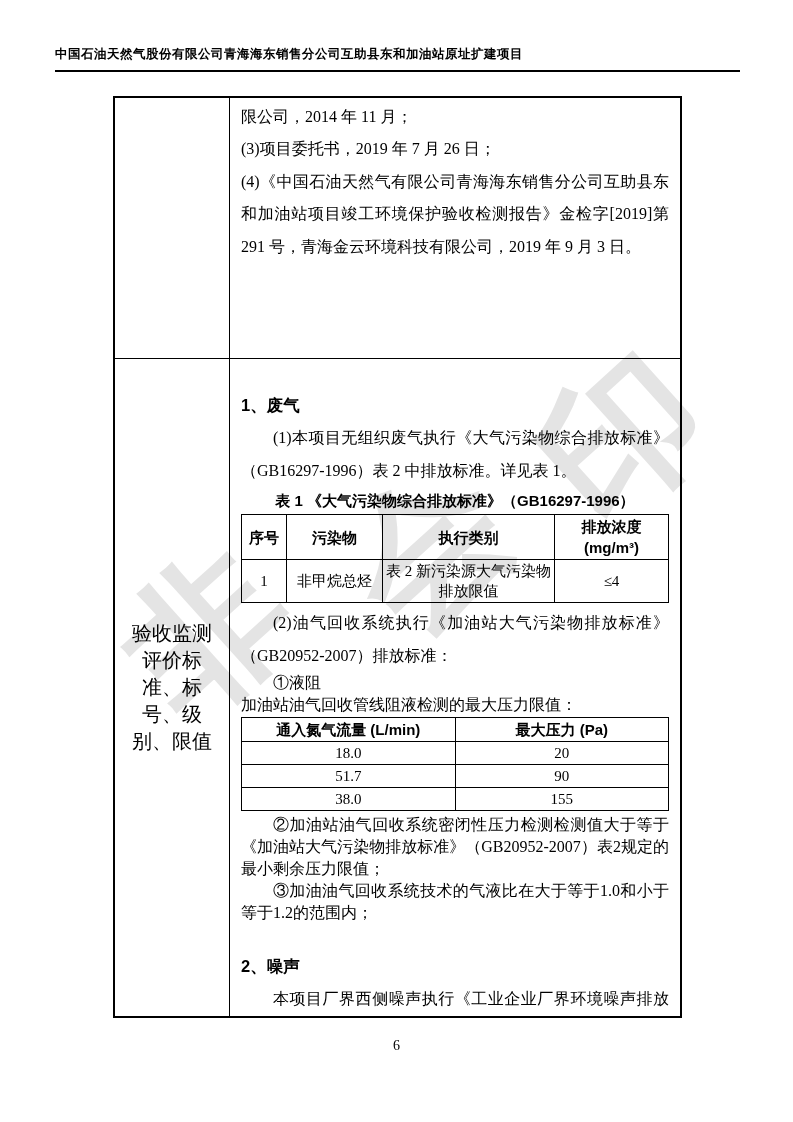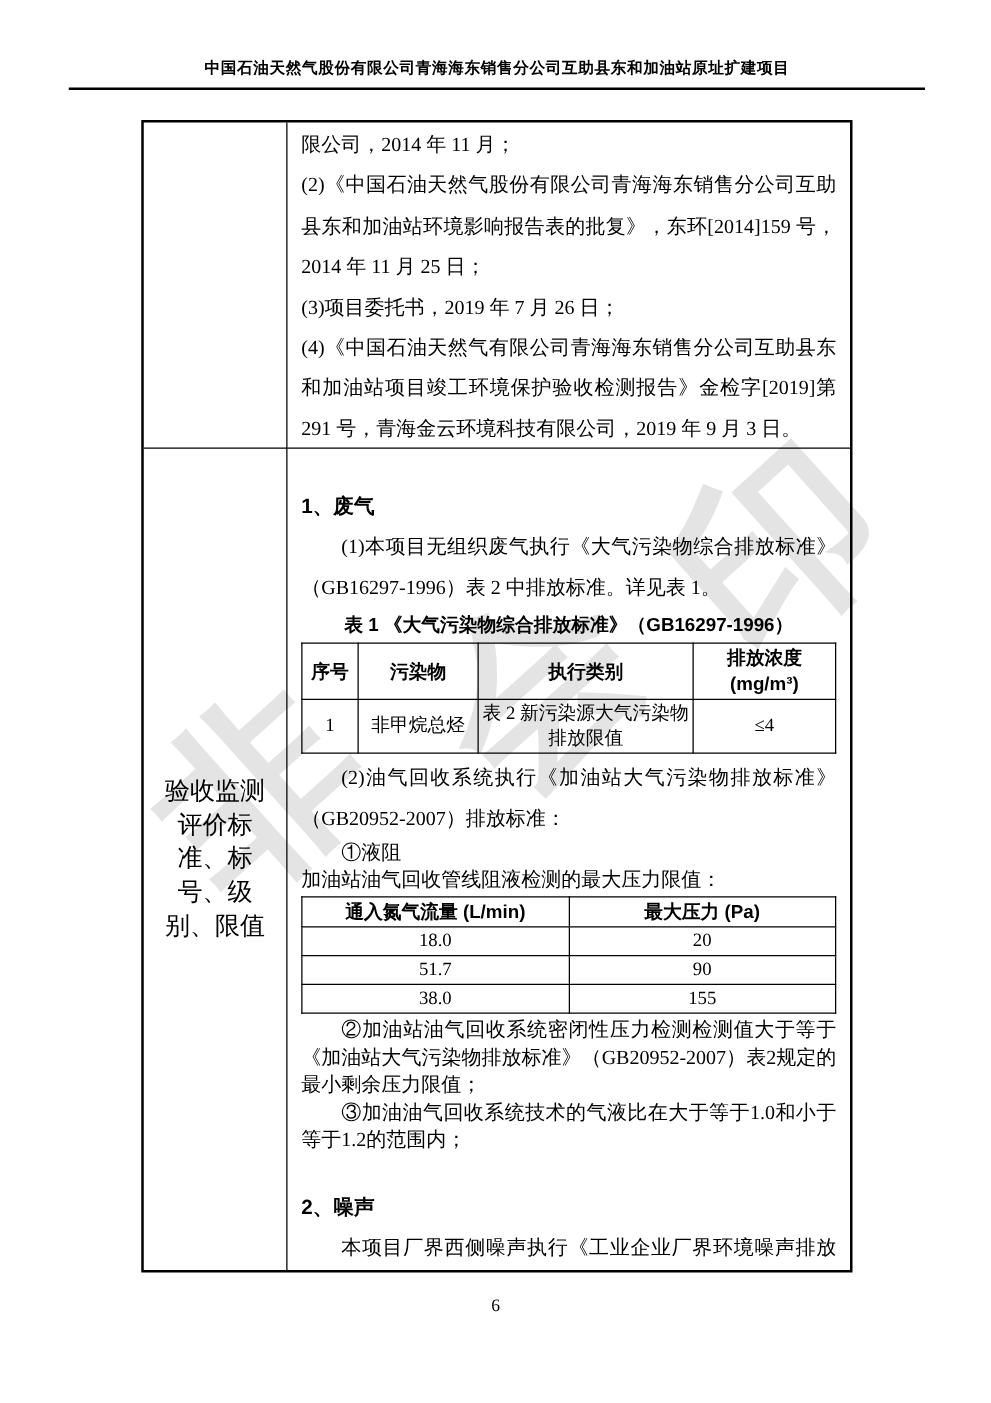--- a/index.html
+++ b/index.html
@@ -15,21 +15,21 @@
     position:absolute; font-size:155px; font-weight:bold; color:#e4e4e4;
     transform:rotate(-42deg); font-family:"Liberation Sans", sans-serif;
     user-select:none; line-height:1;
   }
   .wm1 { left:130px; top:555px; }
   .wm2 { left:350px; top:470px; }
   .wm3 { left:545px; top:360px; }
   
   .header {
     position:absolute; top:46px; left:55px; right:53px; z-index:2;
-    text-align:center; border-bottom:2px solid #000; padding-bottom:7px;
+    border-bottom:2px solid #000; padding-bottom:7px;
   }
   .header-title {
     font-size:12.5px; font-weight:bold; letter-spacing:0.5px;
     font-family:"Liberation Sans", sans-serif;
   }
   
   .doc-table {
     position:absolute; top:96px; left:113px; width:569px; height:922px; z-index:1;
     border:2px solid #000;
     display:grid; grid-template-columns:115px 1fr; grid-template-rows:261px 1fr;
@@ -95,21 +95,20 @@
   <div class="header">
     <div class="header-title">中国石油天然气股份有限公司青海海东销售分公司互助县东和加油站原址扩建项目</div>
   </div>
 
   <div class="doc-table">
 
     <div class="cell label-cell bb"></div>
 
     <div class="cell content-cell row1-content bb">
       <p>限公司，2014 年 11 月；</p>
-      <p>(2)《中国石油天然气股份有限公司青海海东销售分公司互助县东和加油站环境影响报告表的批复》，东环[2014]159 号，2014 年 11 月 25 日；</p>
       <p>(3)项目委托书，2019 年 7 月 26 日；</p>
       <p>(4)《中国石油天然气有限公司青海海东销售分公司互助县东和加油站项目竣工环境保护验收检测报告》金检字[2019]第 291 号，青海金云环境科技有限公司，2019 年 9 月 3 日。</p>
     </div>
 
     <div class="cell label-cell">
       <span>验收监测评价标准、标号、级别、限值</span>
     </div>
 
     <div class="cell content-cell row2-content">
       <p class="heading">1、废气</p>

